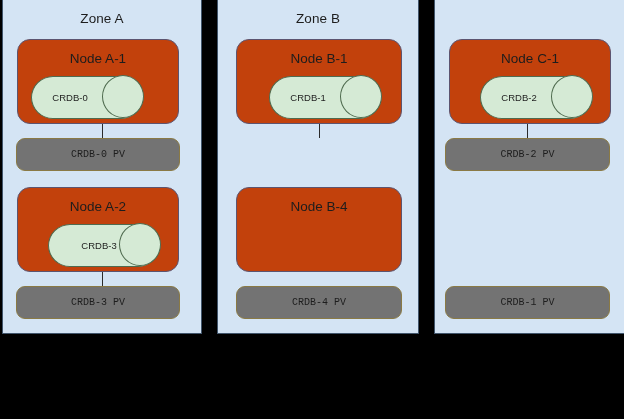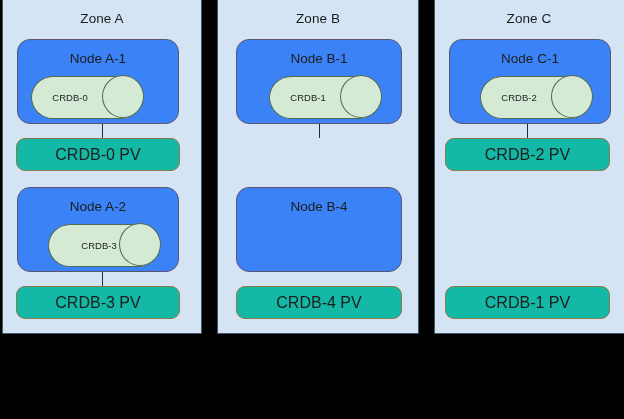--- a/index.html
+++ b/index.html
@@ -4,39 +4,39 @@
 <style>
   html,body{margin:0;padding:0;background:#000;}
   body{width:624px;height:419px;position:relative;overflow:hidden;
        font-family:"Liberation Sans","DejaVu Sans",sans-serif;}
   #canvas{position:absolute;left:0;top:0;width:624px;height:419px;background:#000;}
 
   .zone{position:absolute;background:#d4e4f4;border:1px solid #41556b;box-sizing:border-box;}
   .zone-label{position:absolute;left:0;right:0;text-align:center;
               font-size:13.5px;color:#1d1d1d;letter-spacing:.1px;}
 
-  .node{position:absolute;background:#3b82f6;border:1px solid #5c5470;
+  .node{position:absolute;background:#c2410c;border:1px solid #5c5470;
         border-radius:13px;box-sizing:border-box;}
   .node-label{position:absolute;left:0;right:0;text-align:center;
               font-size:13.5px;color:#1d1d1d;}
 
   .cyl{position:absolute;}
   .cyl-body{position:absolute;left:0;top:0;width:100%;height:100%;
             background:#d5ead5;border:1px solid #4f6b4f;
             border-radius:22px/50%;box-sizing:border-box;}
   .cyl-cap{position:absolute;top:-1px;background:#d5ead5;
            border:1px solid #4f6b4f;border-radius:50%;box-sizing:border-box;}
   .cyl-label{position:absolute;top:0;height:100%;display:flex;
              align-items:center;justify-content:center;
              font-size:9.5px;color:#1d1d1d;white-space:nowrap;}
 
-  .pv{position:absolute;background:#14b8a6;border:1px solid #8a7a45;
+  .pv{position:absolute;background:#737373;border:1px solid #8a7a45;
       border-radius:9px;box-sizing:border-box;display:flex;
       align-items:center;justify-content:center;
-      font-size:16px;color:#1d1d1d;}
+      font-size:10px;color:#1d1d1d;font-family:Liberation Mono, monospace;}
 
   .link{position:absolute;width:0;border-left:1.6px solid #2b2b2b;}
 </style>
 </head>
 <body>
 
 <div id="canvas">
 
   <div class="zone" style="left:2px;top:-4px;width:200px;height:338px;">
     <div class="zone-label" style="top:14px;">Zone A</div>
@@ -81,21 +81,20 @@
 
 
     <div class="node" style="left:18px;top:190px;width:166px;height:85px;">
       <div class="node-label" style="top:11px;">Node B-4</div>
     </div>
 
     <div class="pv" style="left:18px;top:289px;width:166px;height:33px;">CRDB-4 PV</div>
   </div>
 
   <div class="zone" style="left:434px;top:-4px;width:196px;height:338px;">
-    <div class="zone-label" style="top:14px;width:188px;">Zone C</div>
 
     <div class="node" style="left:14px;top:42px;width:162px;height:85px;">
       <div class="node-label" style="top:11px;">Node C-1</div>
       <div class="cyl" style="left:30px;top:36px;width:112px;height:43px;">
         <div class="cyl-body"></div>
         <div class="cyl-cap" style="right:-1px;width:42px;height:43px;"></div>
         <div class="cyl-label" style="left:0;width:78px;">CRDB-2</div>
       </div>
     </div>
     <div class="link" style="left:92px;top:127px;height:14px;"></div>

